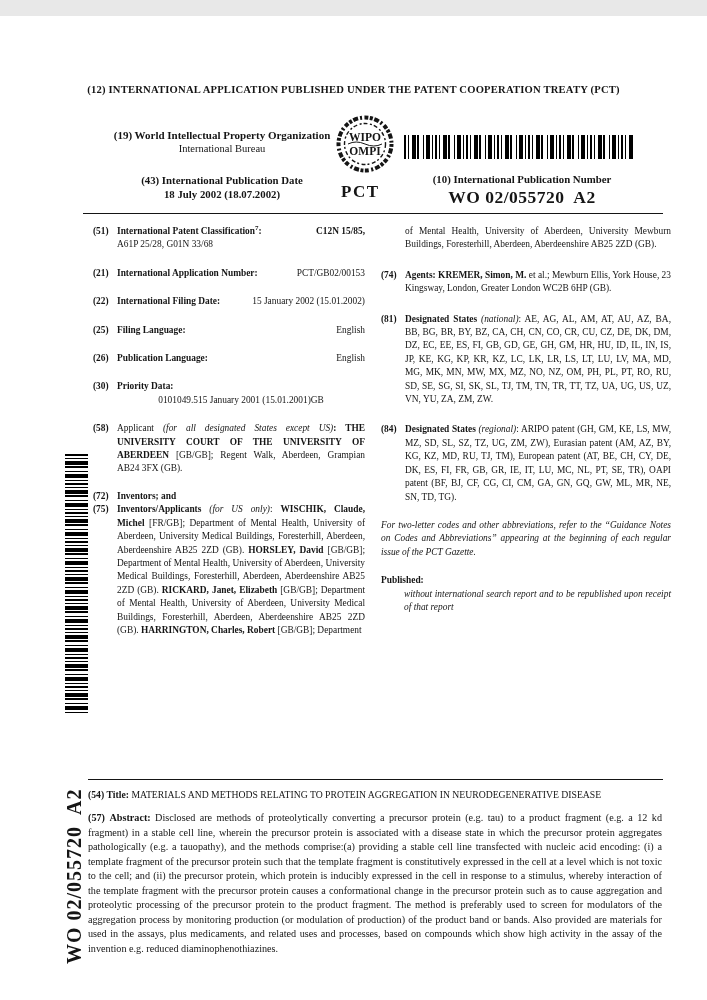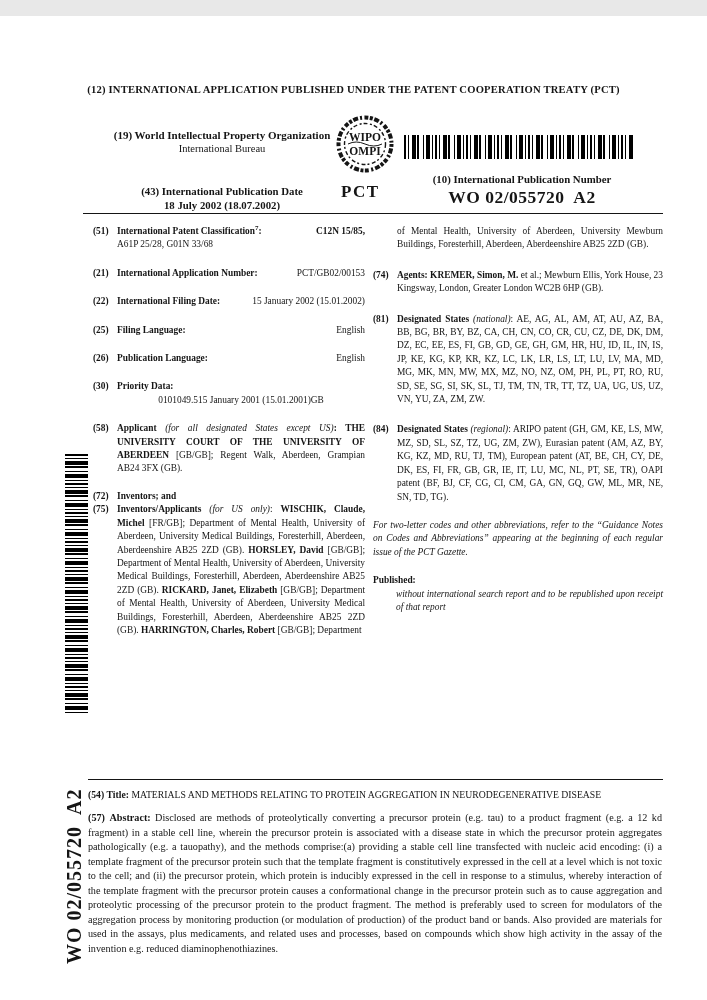--- a/index.html
+++ b/index.html
@@ -14,39 +14,39 @@
   .pre{white-space:pre;}
 
   
   .kind-line{
     position:absolute; top:68px; left:0; right:0;
     text-align:center; font-weight:bold; font-size:10.6px; letter-spacing:.2px;
   }
   .org-block{position:absolute; top:112px; left:98px; width:248px; text-align:center;}
   .org-name{font-weight:bold; font-size:11px; line-height:14px;}
   .org-sub{font-size:10.5px; line-height:14px;}
-  .pubdate-block{position:absolute; top:168px; left:98px; width:248px; text-align:center; font-weight:bold; font-size:10.8px; line-height:14px;}
+  .pubdate-block{position:absolute; top:157px; left:98px; width:248px; text-align:center; font-weight:bold; font-size:10.8px; line-height:14px;}
   .wipo-seal{position:absolute; top:98px; left:336px; width:58px; height:60px;}
   .pct-label{position:absolute; top:166px; left:341px; font-size:17px; font-weight:bold; letter-spacing:1.5px;}
   .barcode-top{
     position:absolute; top:119px; left:404px; width:230px; height:24px;
     background:repeating-linear-gradient(90deg,
       #000 0 2px,#fff 2px 4px,#000 4px 5px,#fff 5px 8px,#000 8px 12px,#fff 12px 13px,
       #000 13px 15px,#fff 15px 19px,#000 19px 20px,#fff 20px 22px,#000 22px 26px,#fff 26px 28px,
       #000 28px 29px,#fff 29px 31px);
   }
   .pubnum-block{position:absolute; top:156px; left:398px; width:248px; text-align:center;}
   .pubnum-label{font-weight:bold; font-size:10.8px; line-height:14px;}
   .pubnum-value{font-weight:bold; font-size:17.5px; line-height:22px; letter-spacing:.5px;}
   .rule-top{position:absolute; top:197px; left:83px; width:580px; border-top:1.6px solid #151515;}
 
   
   .columns{
     position:absolute; top:209px; left:93px; width:570px;
-    display:flex; gap:8px;
+    display:flex; gap:16px;
     font-size:9.4px; line-height:13.4px; text-align:justify;
   }
   .col-left{width:272px; flex:none;}
   .col-right{width:290px; flex:none;}
   .blk{position:relative; padding-left:24px; margin-bottom:15px;}
   .blk .num{position:absolute; left:0; top:0; font-weight:bold;}
   .kv{display:flex; justify-content:space-between; gap:4px;}
   .kv .lbl{font-weight:bold; white-space:nowrap;}
   .kv .val{text-align:right;}
   .tight{margin-bottom:0;}
@@ -154,21 +154,21 @@
         <div class="bold">Priority Data:</div>
         <div class="prio-row">
           <span>0101049.5</span>
           <span>15 January 2001 (15.01.2001)</span>
           <span>GB</span>
         </div>
       </div>
 
       <div class="blk" style="margin-bottom:14px;">
         <span class="num">(58)</span>
-        <span><span style="font-weight: bold;">Applicant </span><span style="font-style: italic;">(for all designated States except US)</span><span style="font-weight: bold;">: </span><span style="font-weight: bold;">THE UNIVERSITY COURT OF THE UNIVERSITY OF ABERDEEN</span><span> [GB/GB]; Regent Walk, Aberdeen, Grampian AB24 3FX (GB).</span></span>
+        <span><span style="font-weight: normal;">Applicant </span><span style="font-style: italic;">(for all designated States except US)</span><span style="font-weight: bold;">: </span><span style="font-weight: bold;">THE UNIVERSITY COURT OF THE UNIVERSITY OF ABERDEEN</span><span> [GB/GB]; Regent Walk, Aberdeen, Grampian AB24 3FX (GB).</span></span>
       </div>
 
       <div class="blk tight">
         <span class="num">(72)</span>
         <span class="bold">Inventors; and</span>
       </div>
 
       <div class="blk tight">
         <span class="num">(75)</span>
         <span><span style="font-weight: bold;">Inventors/Applicants </span><span style="font-style: italic;">(for US only)</span><span>: </span><span style="font-weight: bold;">WISCHIK, Claude, Michel</span><span> [FR/GB]; Department of Mental Health, University of Aberdeen, University Medical Buildings, Foresterhill, Aberdeen, Aberdeenshire AB25 2ZD (GB). </span><span style="font-weight: bold;">HORSLEY, David</span><span> [GB/GB]; Department of Mental Health, University of Aberdeen, University Medical Buildings, Foresterhill, Aberdeen, Aberdeenshire AB25 2ZD (GB). </span><span style="font-weight: bold;">RICKARD, Janet, Elizabeth</span><span> [GB/GB]; Department of Mental Health, University of Aberdeen, University Medical Buildings, Foresterhill, Aberdeen, Aberdeenshire AB25 2ZD (GB). </span><span style="font-weight: bold;">HARRINGTON, Charles, Robert</span><span> [GB/GB]; Department</span></span>

